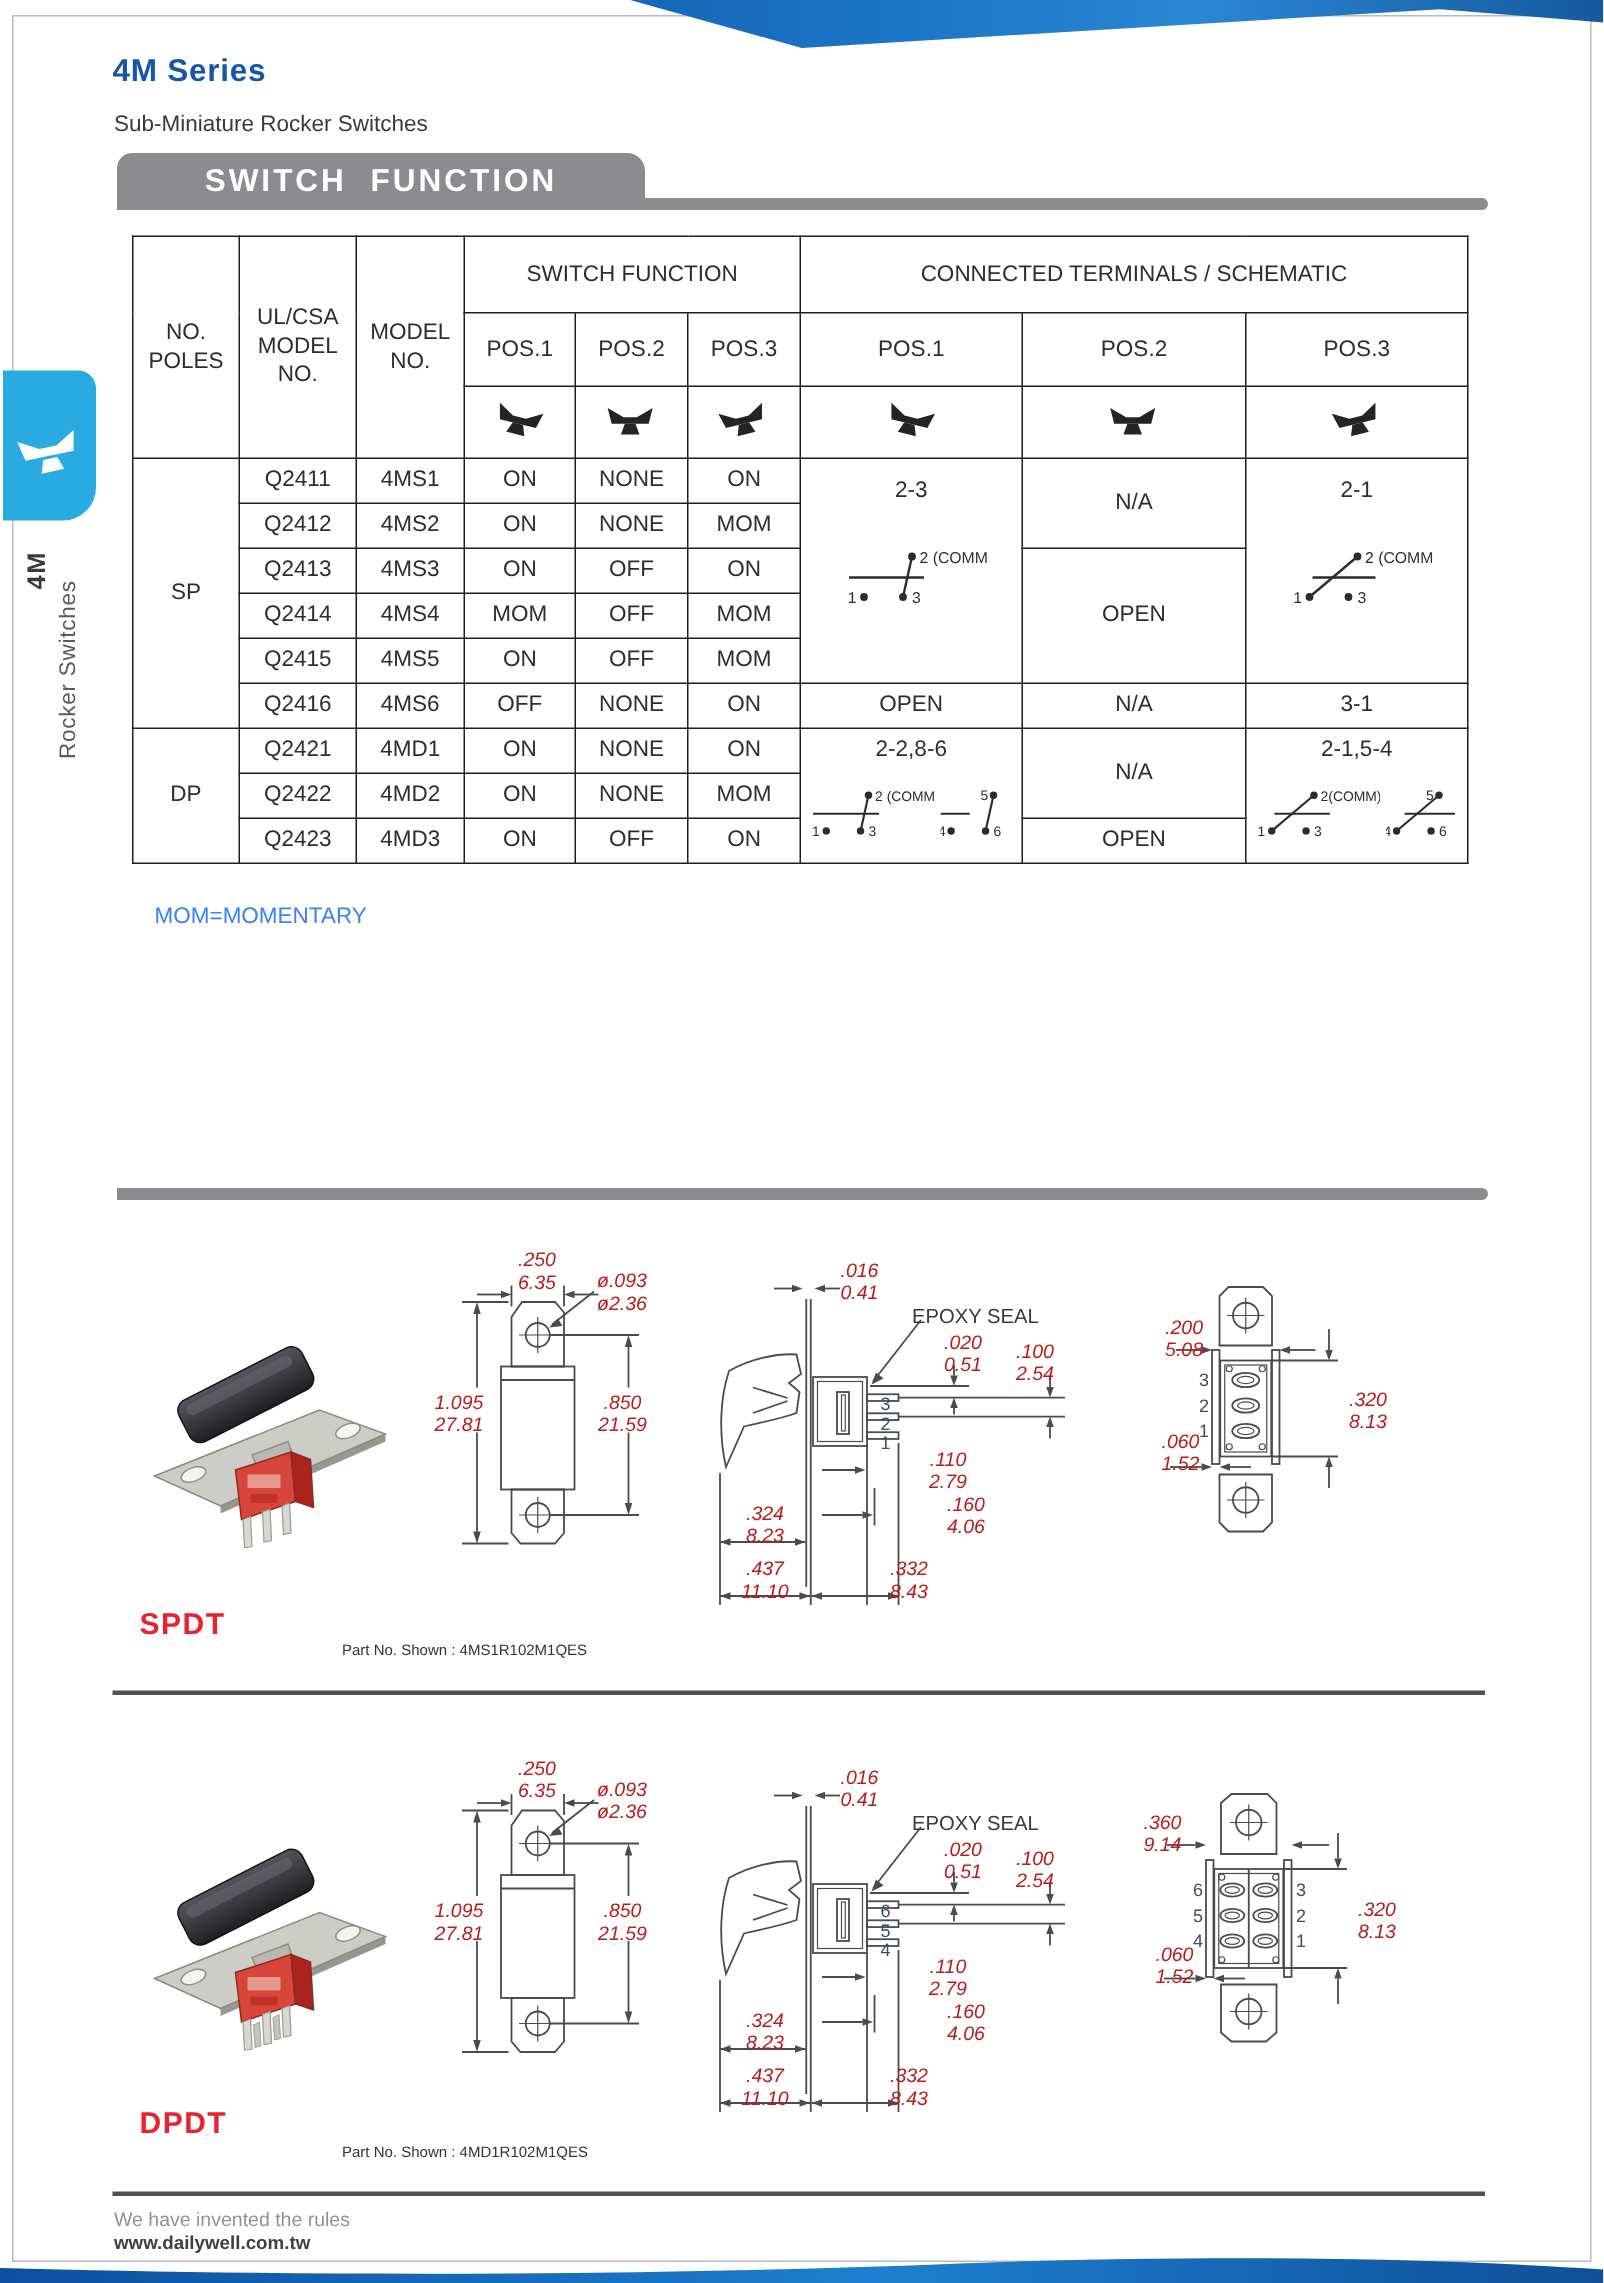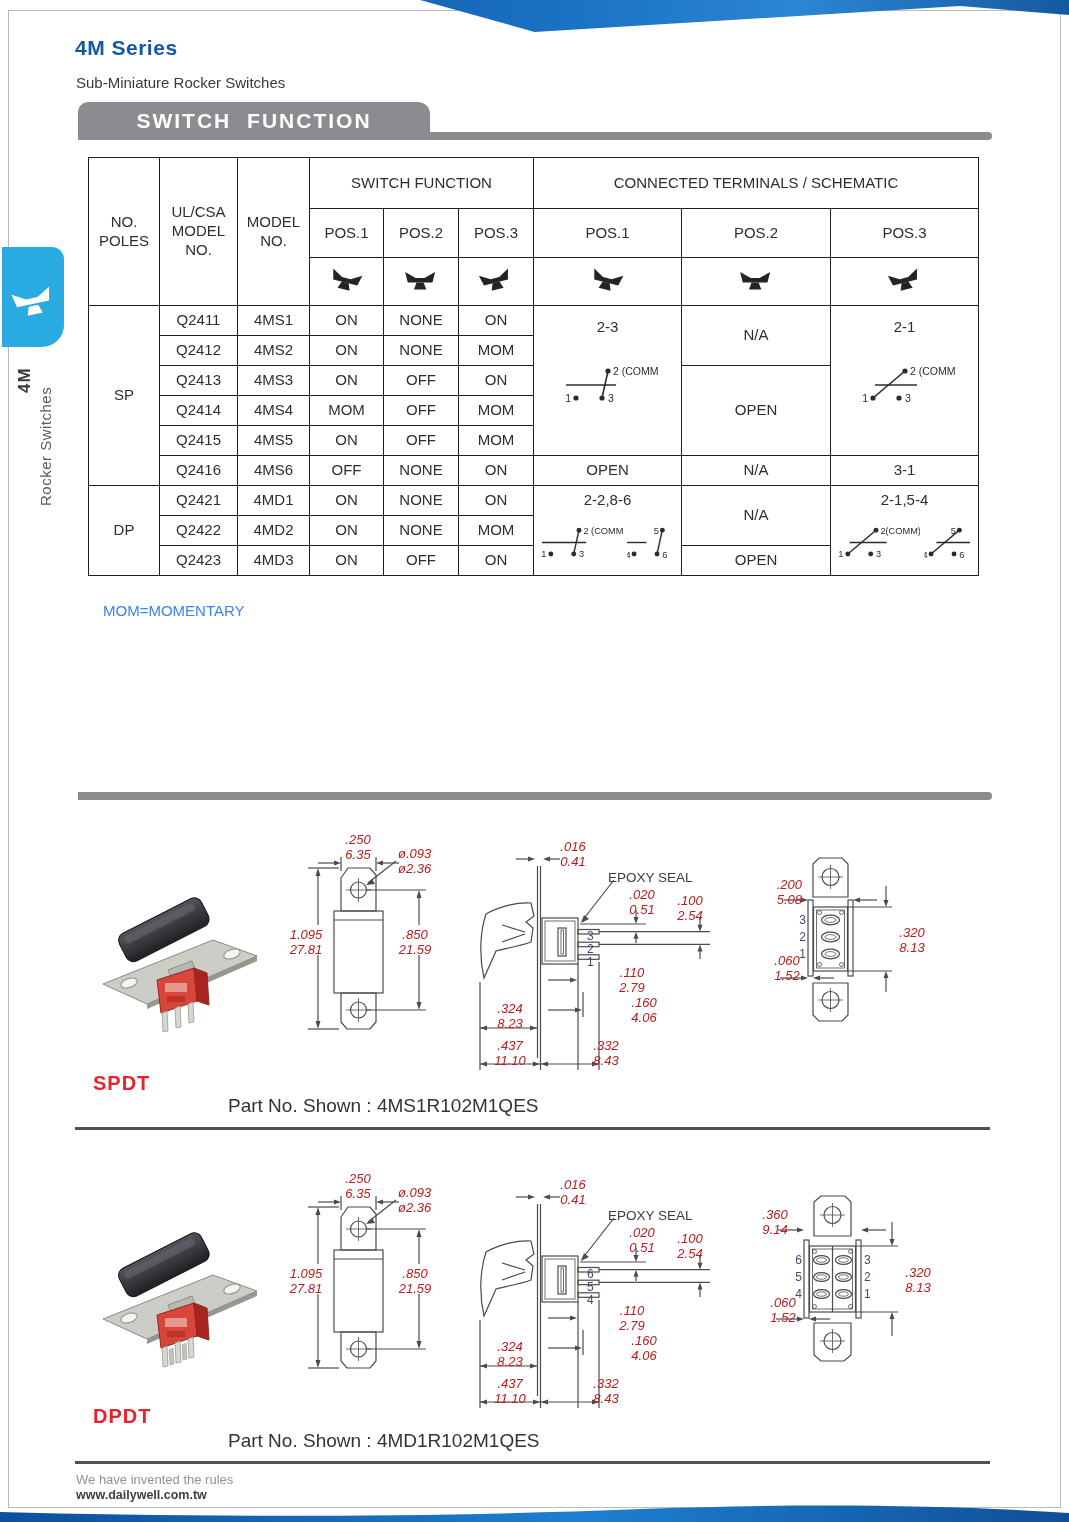--- a/index.html
+++ b/index.html
@@ -47,21 +47,21 @@
   .draw svg.lines line,.draw svg.lines path,.draw svg.lines rect,.draw svg.lines circle,
   .draw svg.lines polygon.o,.draw svg.lines ellipse{stroke:#4b4b4b;stroke-width:1.2;fill:none;}
   .draw svg.lines polygon.ah{fill:#4b4b4b;stroke:none;}
   .draw svg.lines .thin{stroke-width:0.8;}
   .dim{position:absolute;font-size:13px;color:#b91c1c;line-height:1.12;text-align:center;white-space:nowrap;font-style:italic;}
   .dim span{display:block;}
   .dim.l{text-align:left;}
   .elabel{position:absolute;font-size:13.5px;color:#3b3b3b;white-space:nowrap;}
   .tnum{font-size:12px;fill:#3d4a72 !important;font-family:"Liberation Sans",sans-serif;}
   .ptype{position:absolute;font-size:20px;font-weight:bold;color:#e8232e;letter-spacing:1px;}
-  .partno{position:absolute;font-size:19px;color:#333;}
+  .partno{position:absolute;font-size:10px;color:#333;}
   .divider{position:absolute;left:75px;width:915px;background:#4d5257;}
   .tagline{position:absolute;left:76px;top:1472px;font-size:13px;color:#8f9398;}
   .url{position:absolute;left:76px;top:1488px;font-size:12.5px;font-weight:bold;color:#3f3f3f;}
 </style>
 </head>
 <body>
 
 <div class="page-border"></div>
 <div class="swoosh"></div>
 

